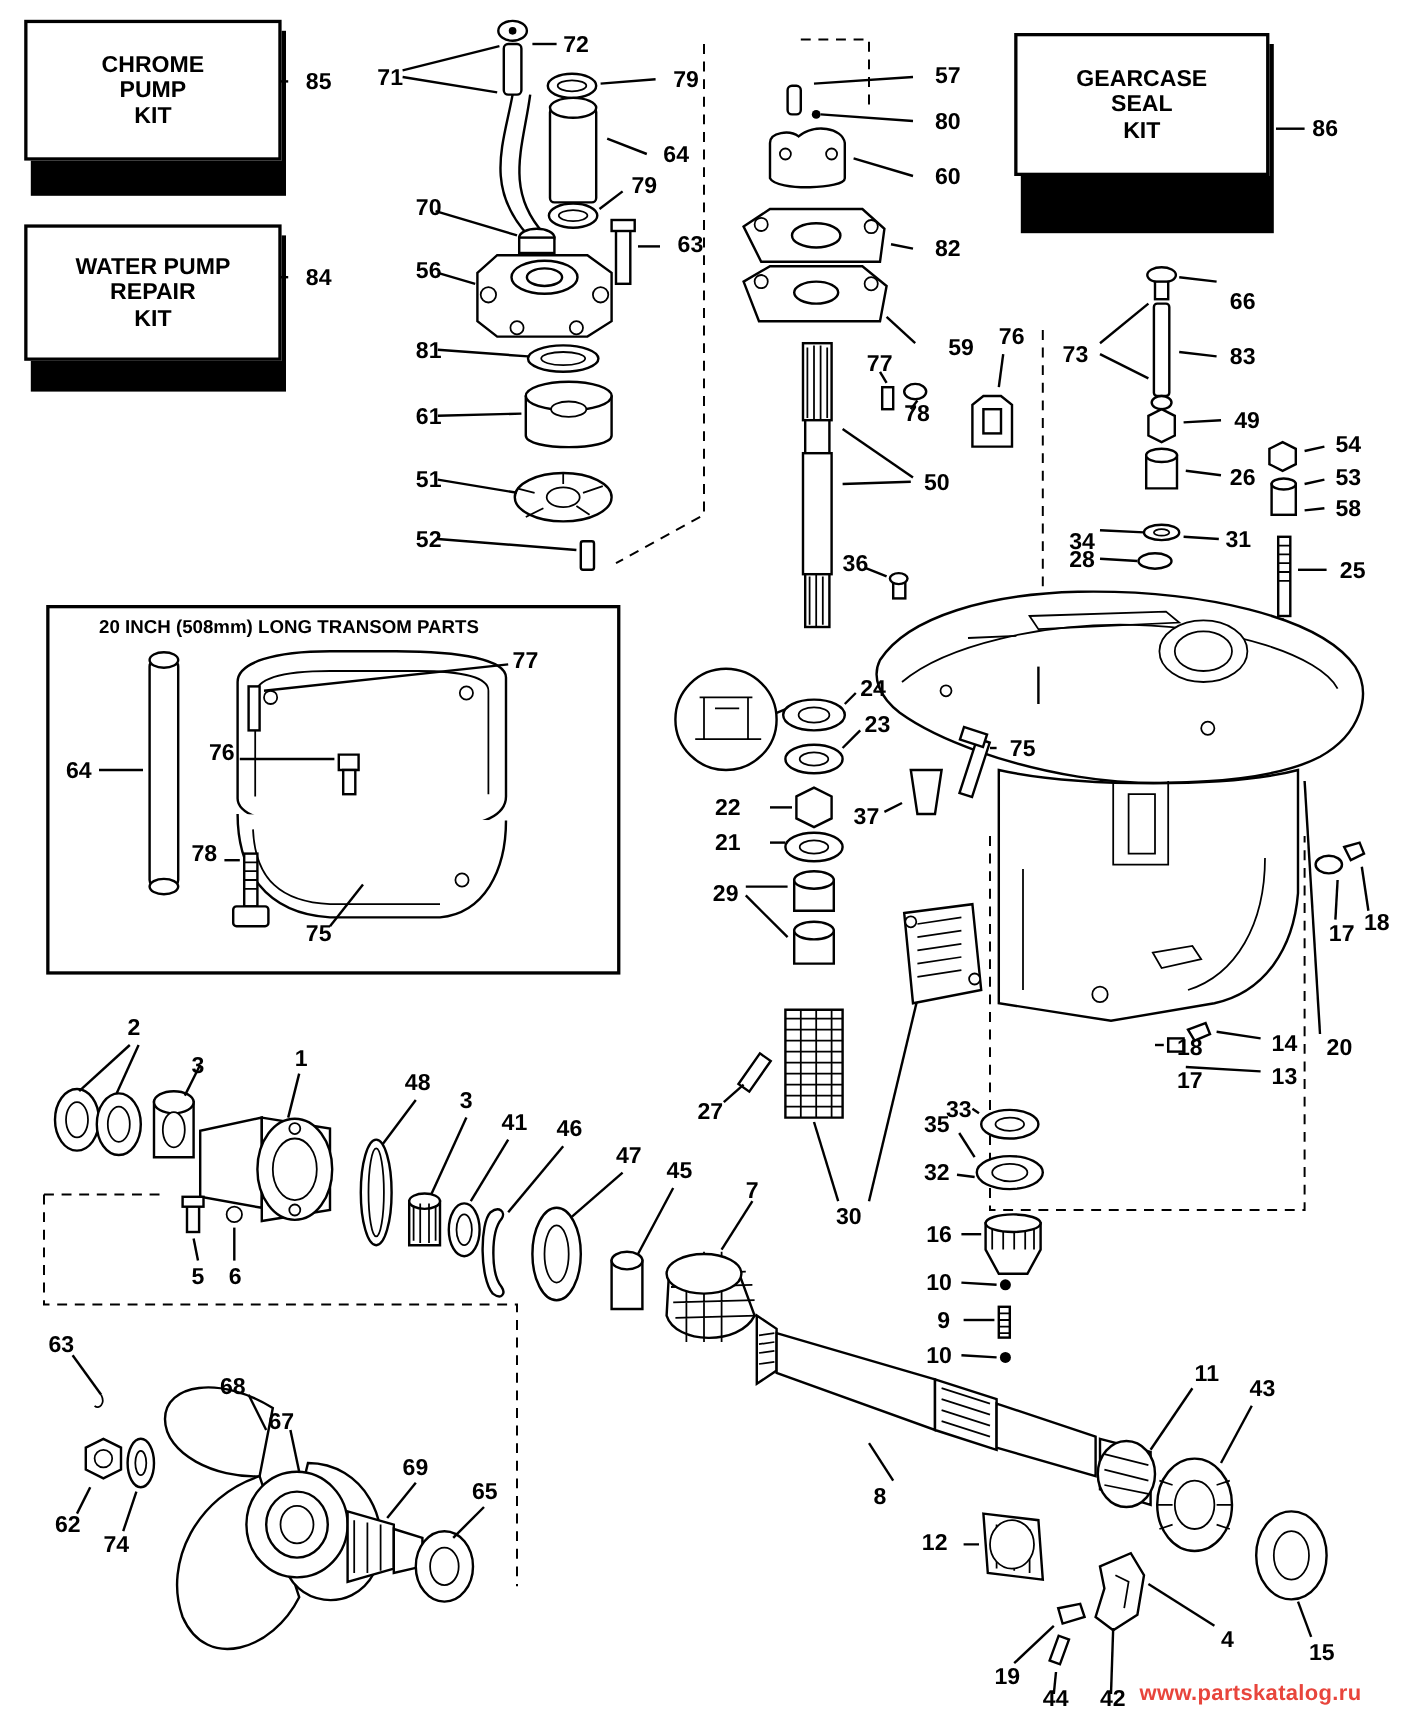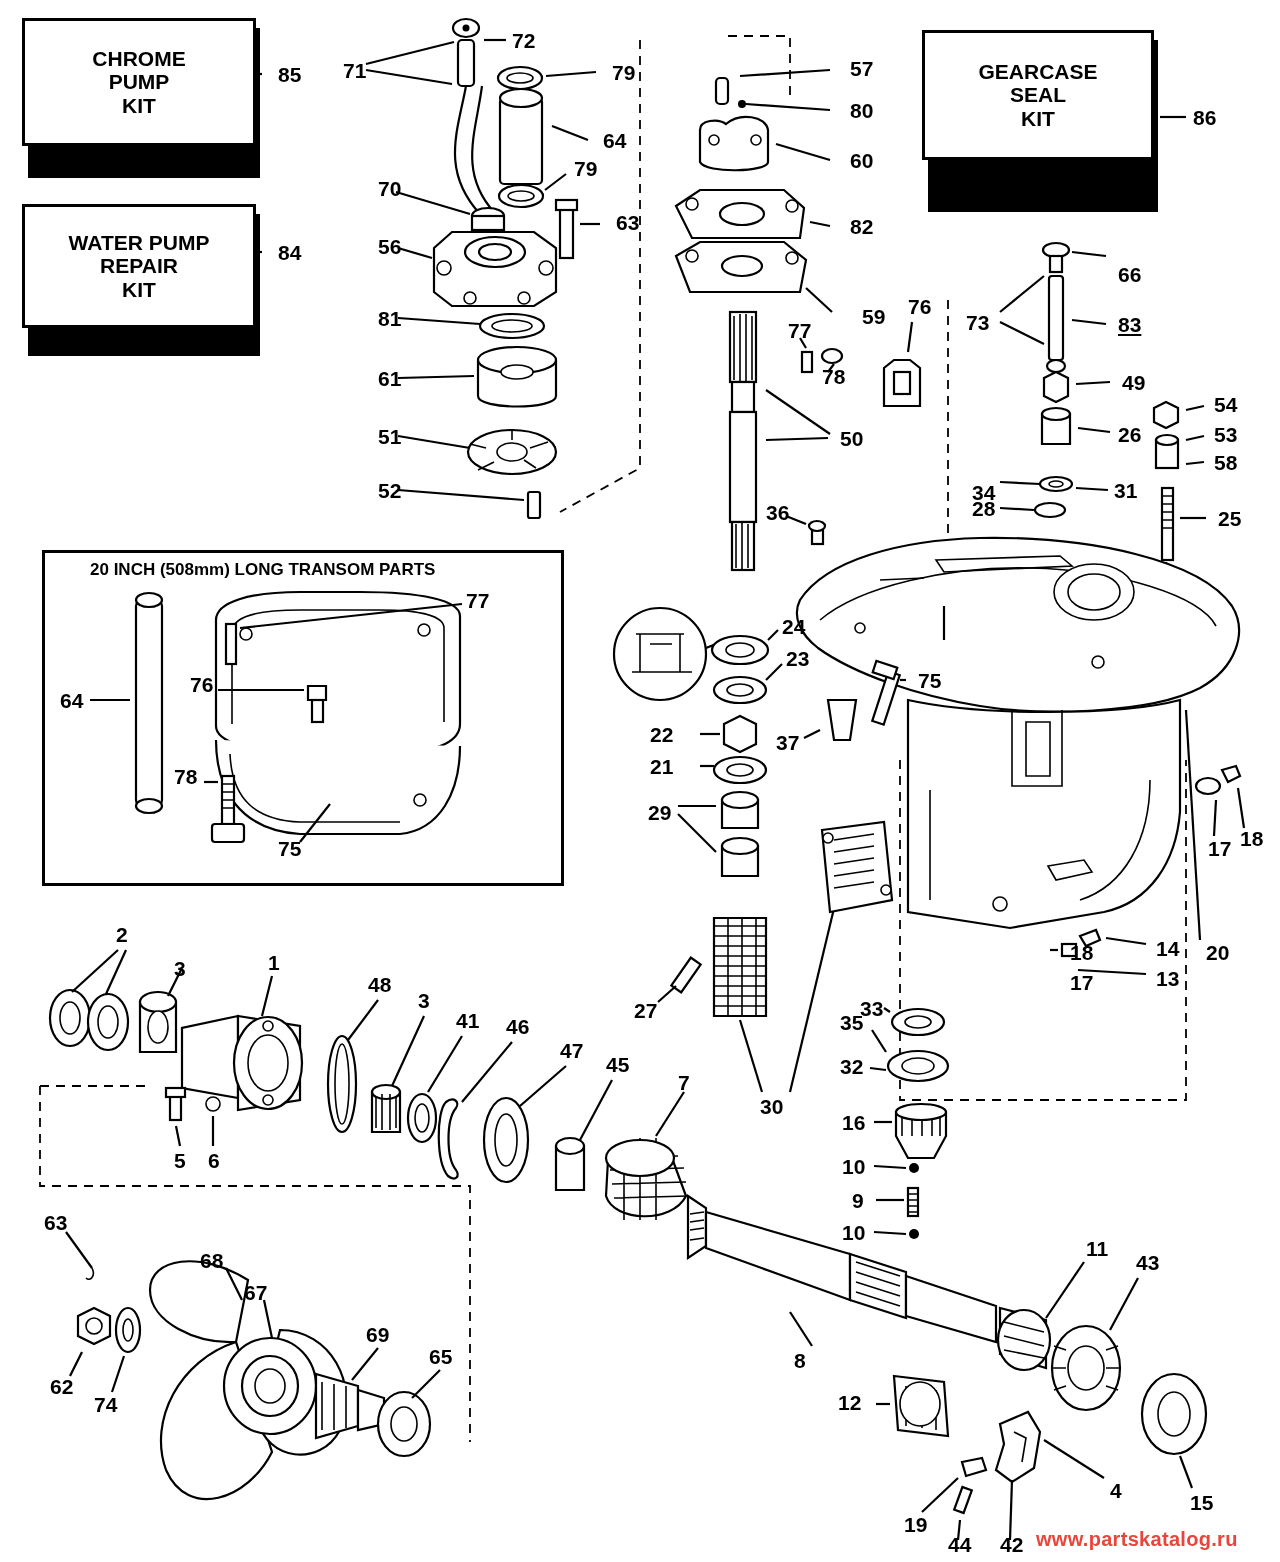--- a/index.html
+++ b/index.html
@@ -477,21 +477,21 @@
   <div class="cal" style="left:850px;top:150px;">60</div>
   <div class="cal" style="left:850px;top:216px;">82</div>
   <div class="cal" style="left:850px;top:306px;margin-left:12px;">59</div>
   <div class="cal" style="left:788px;top:320px;">77</div>
   <div class="cal" style="left:822px;top:366px;">78</div>
   <div class="cal" style="left:908px;top:296px;">76</div>
   <div class="cal" style="left:840px;top:428px;">50</div>
   <div class="cal" style="left:766px;top:502px;">36</div>
   <div class="cal" style="left:1118px;top:246px;margin-top:18px;">66</div>
   <div class="cal" style="left:966px;top:312px;">73</div>
-  <div class="cal" style="left:1118px;top:314px;text-decoration:underline;">83</div>
+  <div class="cal" style="left:1118px;top:314px;">83</div>
   <div class="cal" style="left:1122px;top:372px;">49</div>
   <div class="cal" style="left:1214px;top:394px;">54</div>
   <div class="cal" style="left:1118px;top:424px;">26</div>
   <div class="cal" style="left:1214px;top:424px;">53</div>
   <div class="cal" style="left:1214px;top:452px;">58</div>
   <div class="cal" style="left:972px;top:470px;margin-top:12px;">34</div>
   <div class="cal" style="left:1114px;top:480px;">31</div>
   <div class="cal" style="left:972px;top:498px;">28</div>
   <div class="cal" style="left:1218px;top:508px;">25</div>
   <div class="cal" style="left:782px;top:616px;">24</div>

